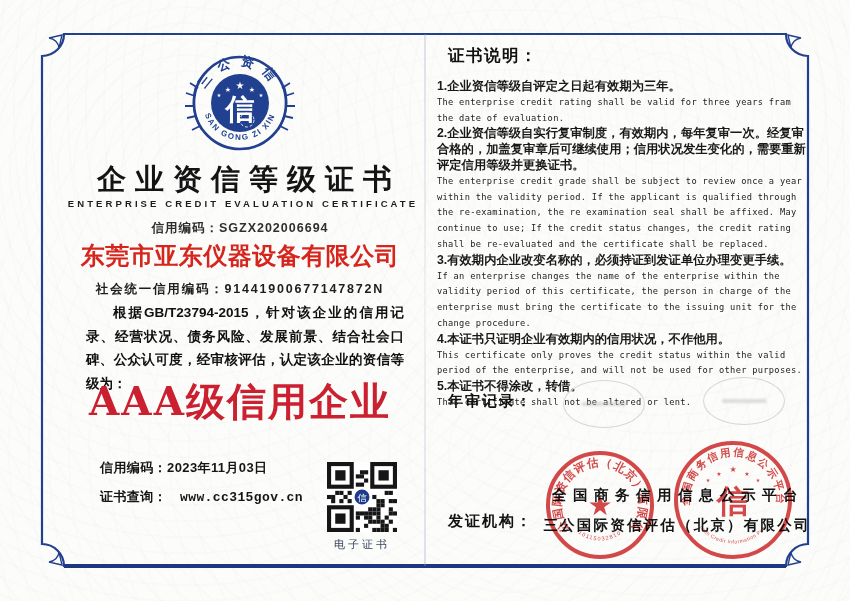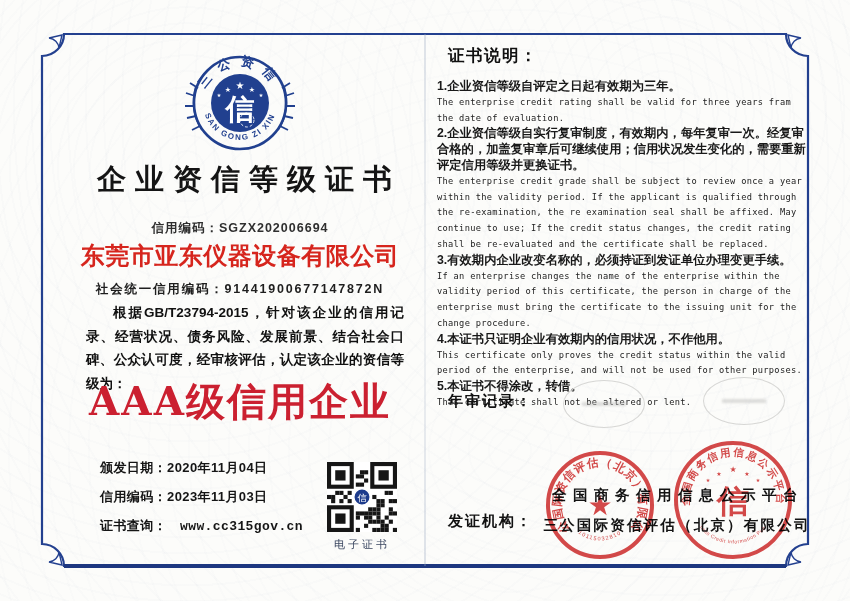--- a/index.html
+++ b/index.html
@@ -105,28 +105,28 @@
       <path d="M30,90 Q17,70 24,46"></path>
       <path d="M28,86 l-8,4 M24,76 l-9,2 M22,66 l-9,0 M23,56 l-9,-3 M26,48 l-8,-5"></path>
     </g>
     <g stroke="#21408f" stroke-width="1.8" fill="none">
       <path d="M106,90 Q119,70 112,46"></path>
       <path d="M108,86 l8,4 M112,76 l9,2 M114,66 l9,0 M113,56 l9,-3 M110,48 l8,-5"></path>
     </g>
   </svg>
 
   <div class="abs title">企业资信等级证书</div>
+  <div class="abs subtitle">ENTERPRISE CREDIT EVALUATION CERTIFICATE</div>
   <div class="abs credit-code">信用编码：SGZX202006694</div>
   <div class="abs company">东莞市亚东仪器设备有限公司</div>
   <div class="abs unified">社会统一信用编码：91441900677147872N</div>
   <div class="abs body-par">根据GB/T23794-2015，针对该企业的信用记录、经营状况、债务风险、发展前景、结合社会口碑、公众认可度，经审核评估，认定该企业的资信等级为：</div>
   <div class="abs rating">AAA级信用企业</div>
 
   <div class="abs dates">
-    <div class="row">颁发日期：2020年11月04日</div>
     <div class="row">信用编码：2023年11月03日</div>
     <div class="row query">
       <span>证书查询：</span><span class="url">www.cc315gov.cn</span>
     </div>
   </div>
 
   <svg class="abs qr-svg" width="70" height="70" viewBox="0 0 68 68">
     <rect x="0" y="0" width="68" height="68" fill="#ffffff"></rect>
     <g id="qr-mods" fill="#161616">
         <rect x="32" y="8" width="4" height="4"></rect>

